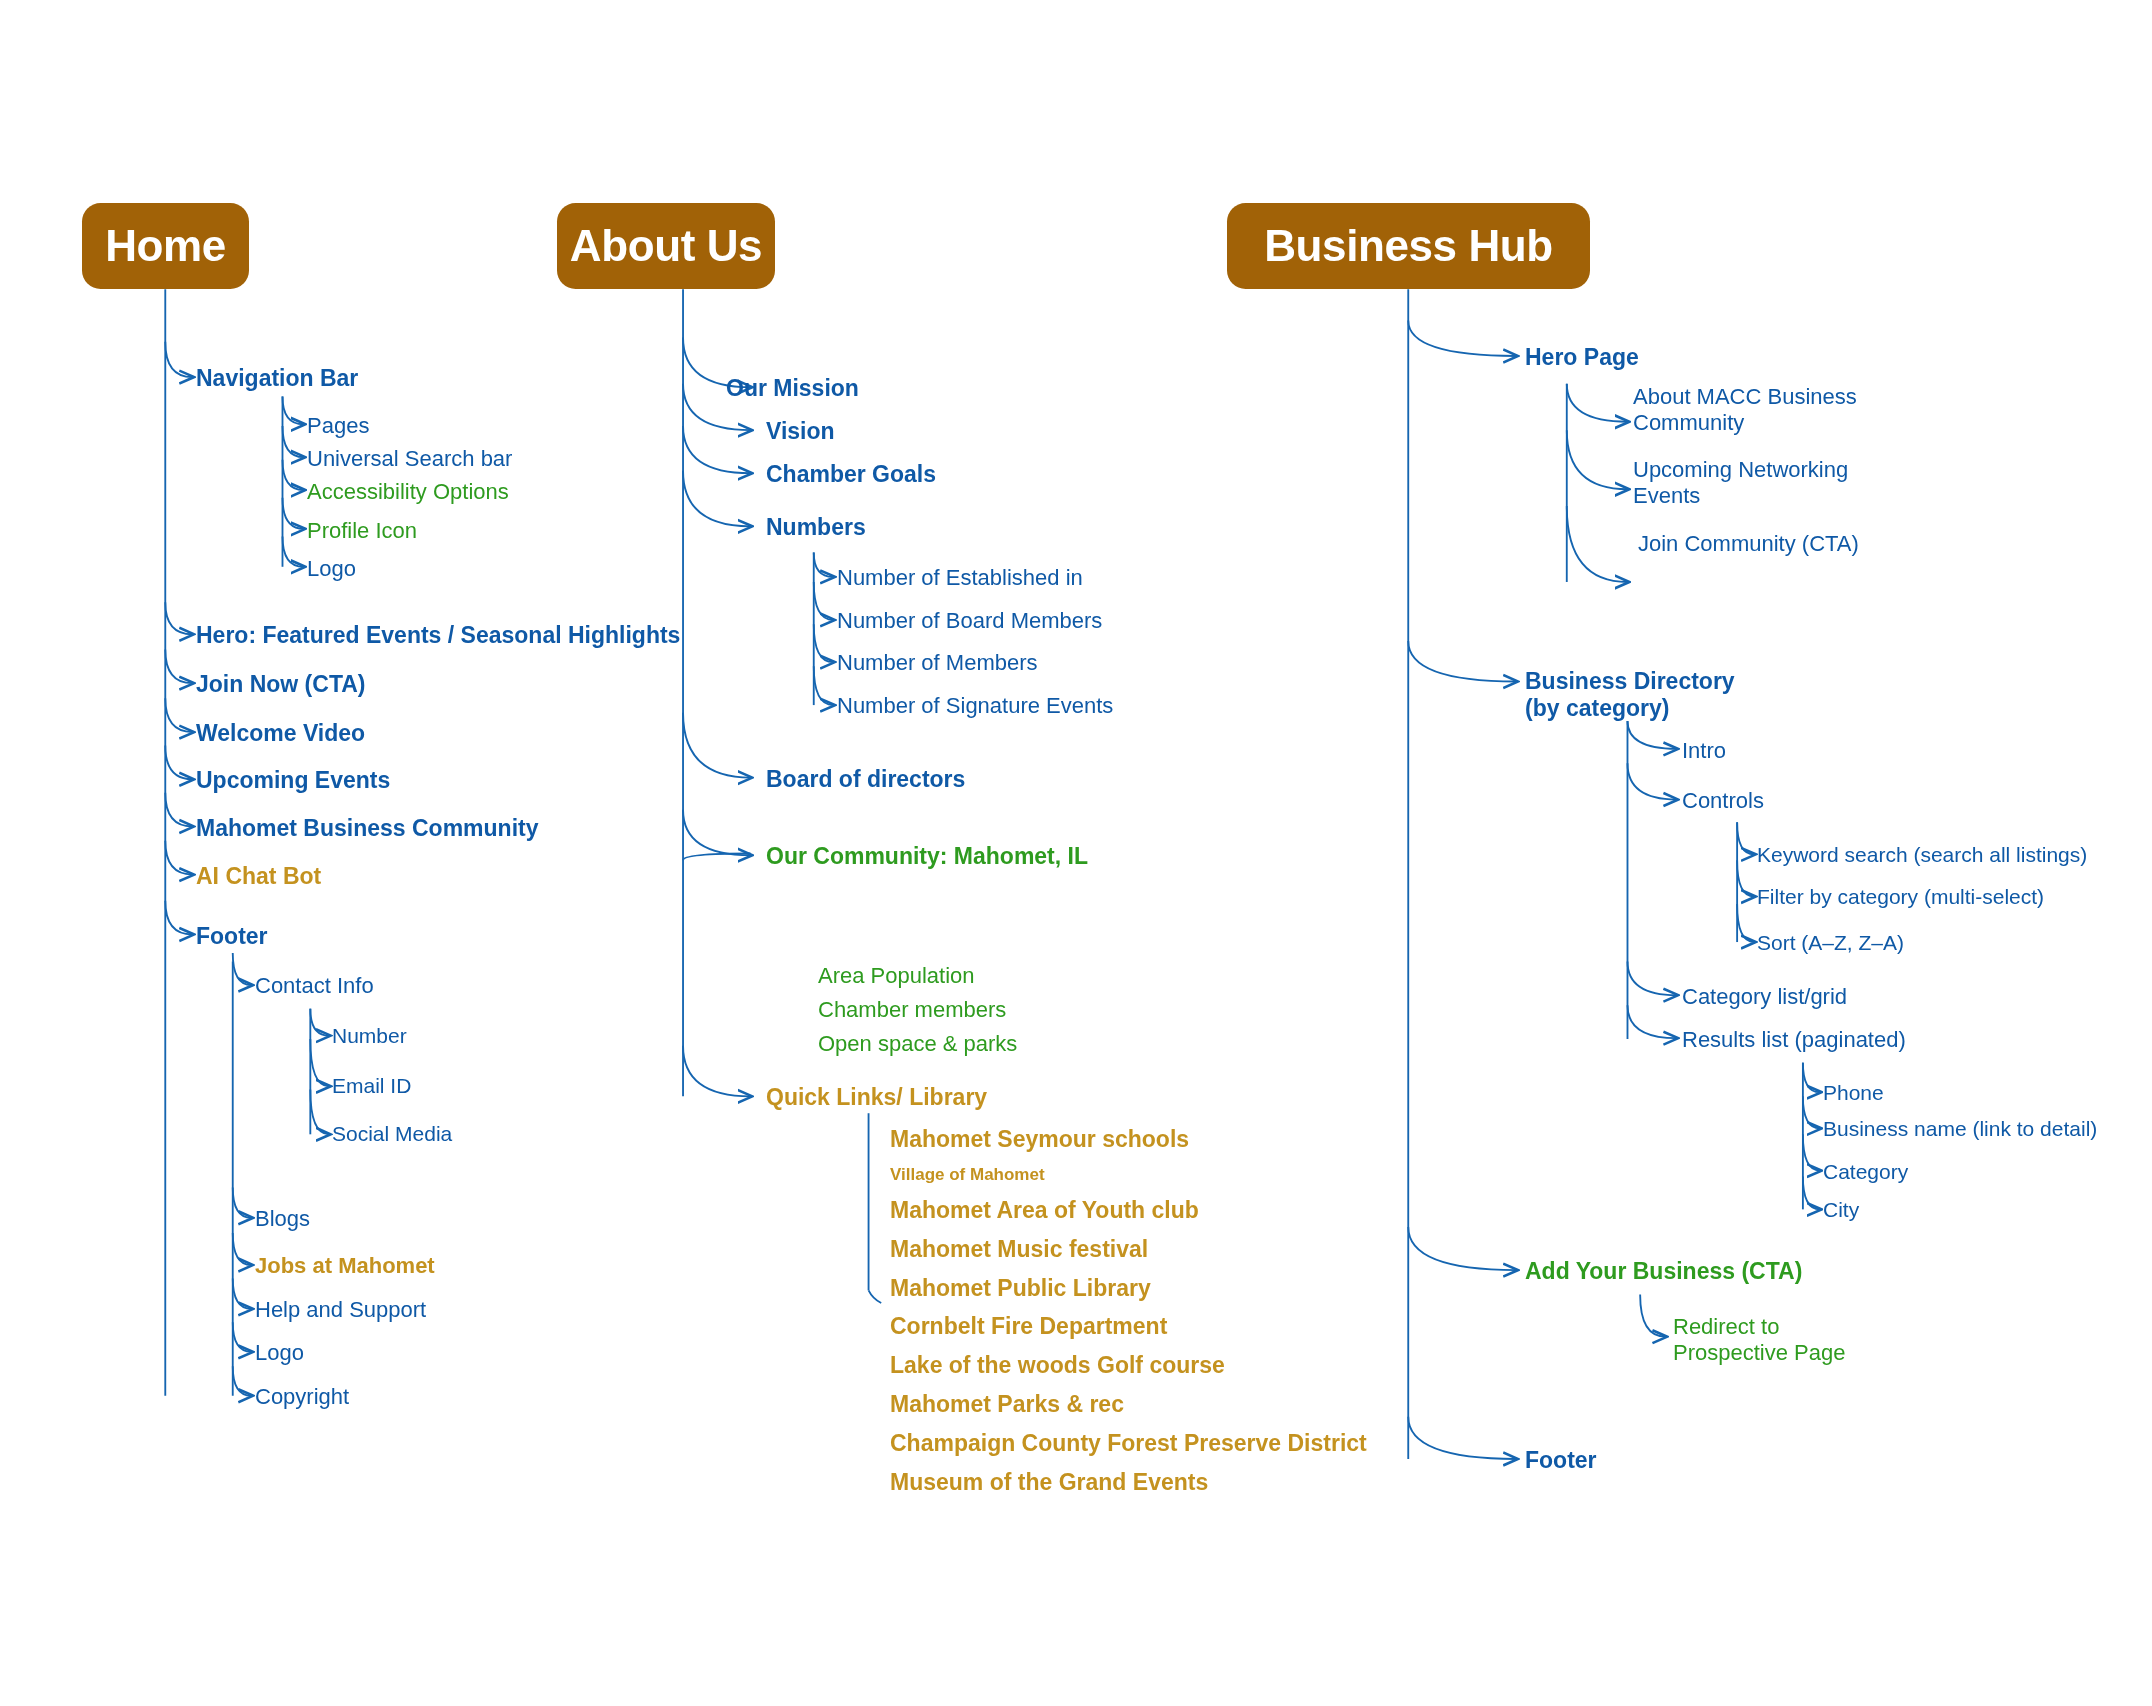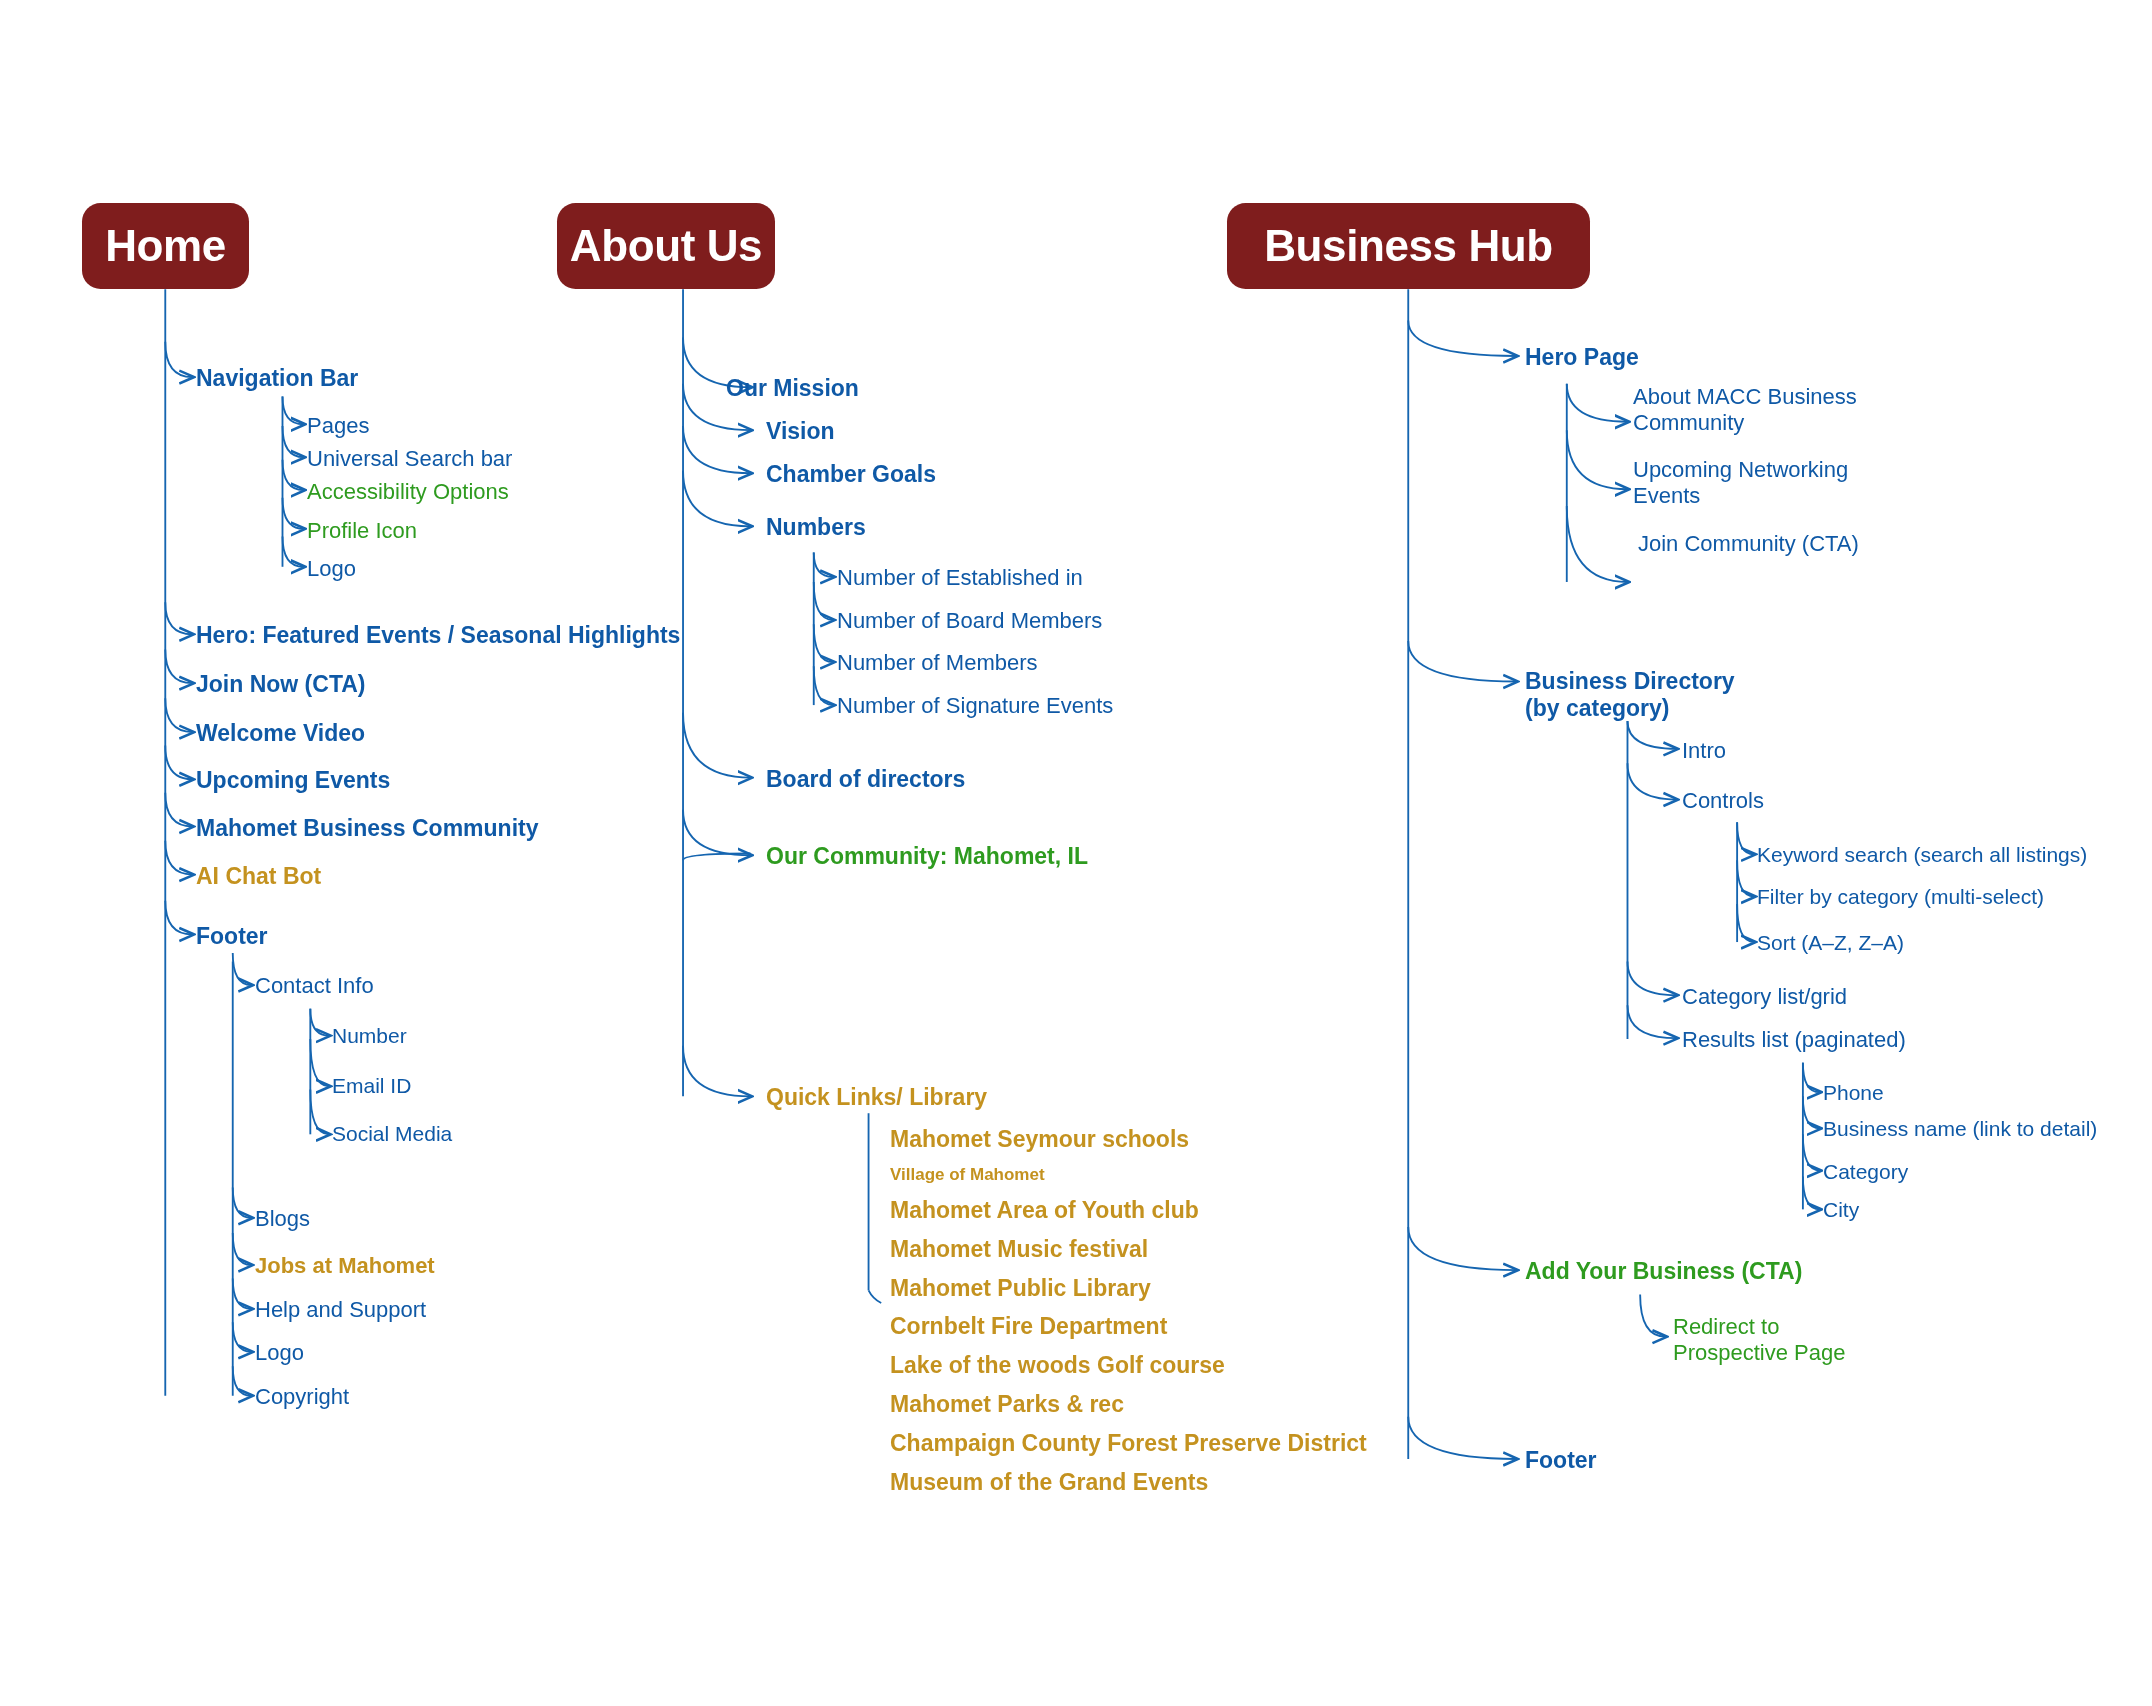--- a/index.html
+++ b/index.html
@@ -16,21 +16,21 @@
     overflow:hidden;
   }
   svg.wires{
     position:absolute;
     left:0;top:0;
     width:2152px;height:1707px;
     pointer-events:none;
   }
   .root-box{
     position:absolute;
-    background:#7f1d1d;
+    background:#a16207;
     border-radius:18.6px;
     display:flex;
     align-items:center;
     justify-content:center;
     color:#ffffff;
     font-weight:bold;
     font-size:44px;
     letter-spacing:-0.4px;
     box-sizing:border-box;
   }
@@ -200,20 +200,25 @@
   <div class="node lvl2" style="left:837px;top:565px;">Number of Established in</div>
   <div class="node lvl2" style="left:837px;top:608px;">Number of Board Members</div>
   <div class="node lvl2" style="left:837px;top:650px;">Number of Members</div>
   <div class="node lvl2" style="left:837px;top:693px;">Number of Signature Events</div>
 
   <div class="node lvl1" style="left:766px;top:766px;">Board of directors</div>
 
   <div class="node lvl1 green-b" style="left:766px;top:843px;">Our Community: Mahomet, IL</div>
 
 
+  <div class="plainlist" style="left:818px;top:964px;">
+    <div class="lvl2 green">Area Population</div>
+    <div class="lvl2 green" style="margin-top:10px;">Chamber members</div>
+    <div class="lvl2 green" style="margin-top:10px;">Open space &amp; parks</div>
+  </div>
 
   <div class="node lvl1 gold-b" style="left:766px;top:1084px;">Quick Links/ Library</div>
 
   <div class="plainlist" style="left:890px;top:1127px;font-size:23px;font-weight:bold;">
     <div class="gold-b" style="font-size:23px;">Mahomet Seymour schools</div>
     <div class="gold-b" style="font-size:17px;margin-top:13.5px;">Village of Mahomet</div>
     <div class="gold-b" style="font-size:23px;margin-top:13.5px;">Mahomet Area of Youth club</div>
     <div class="gold-b" style="font-size:23px;margin-top:13.5px;">Mahomet Music festival</div>
     <div class="gold-b" style="font-size:23px;margin-top:13.5px;">Mahomet Public Library</div>
     <div class="gold-b" style="font-size:23px;margin-top:13.5px;">Cornbelt Fire Department</div>

